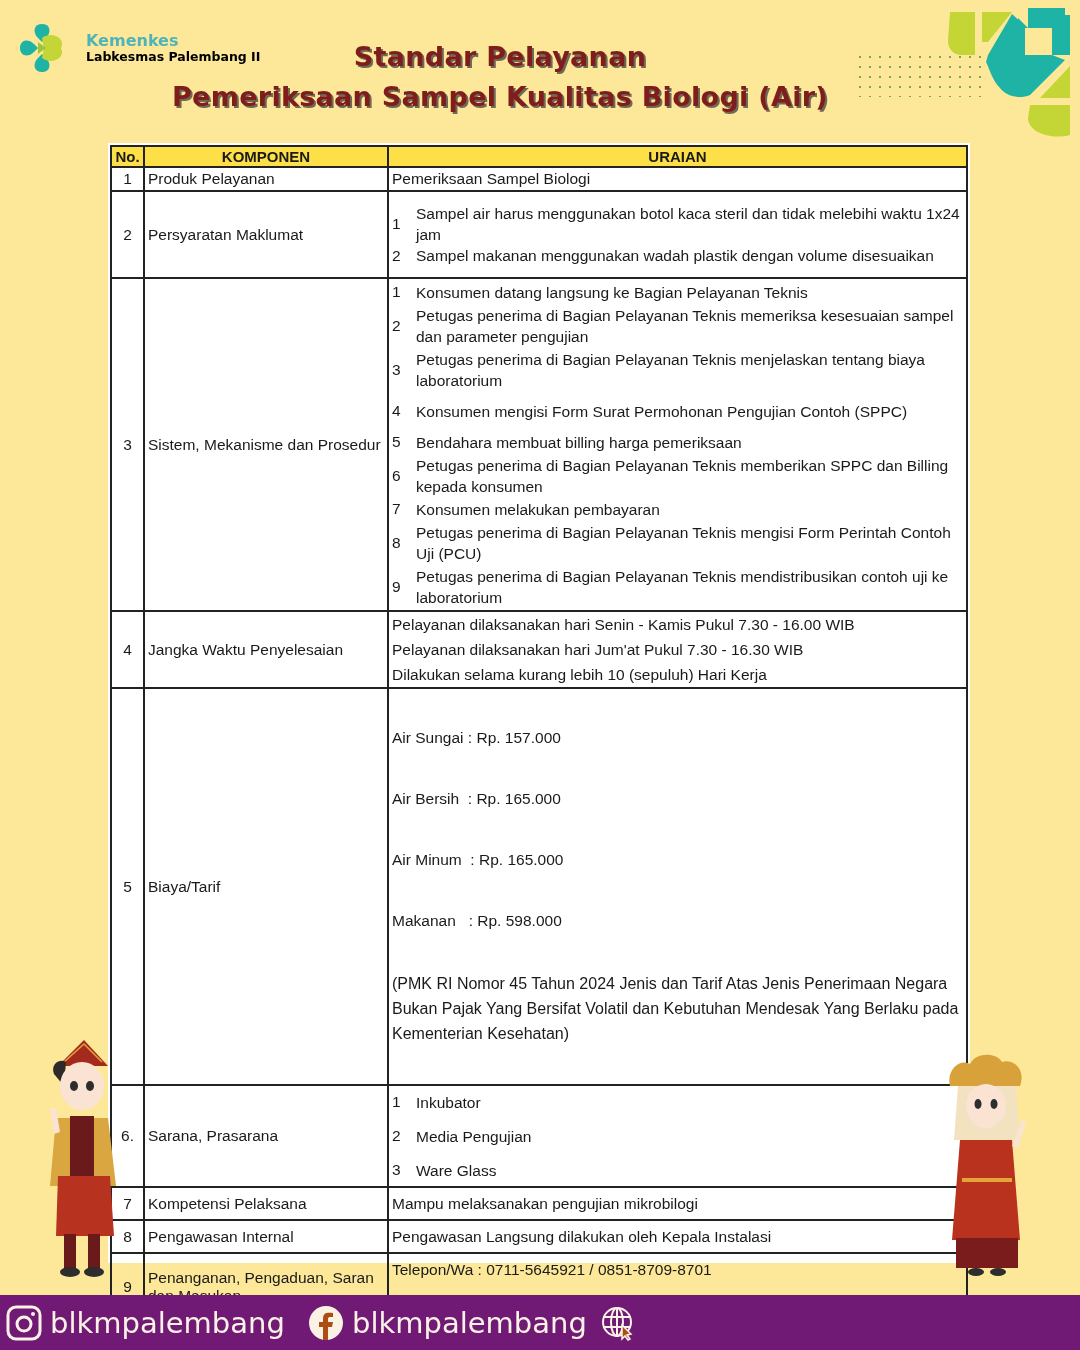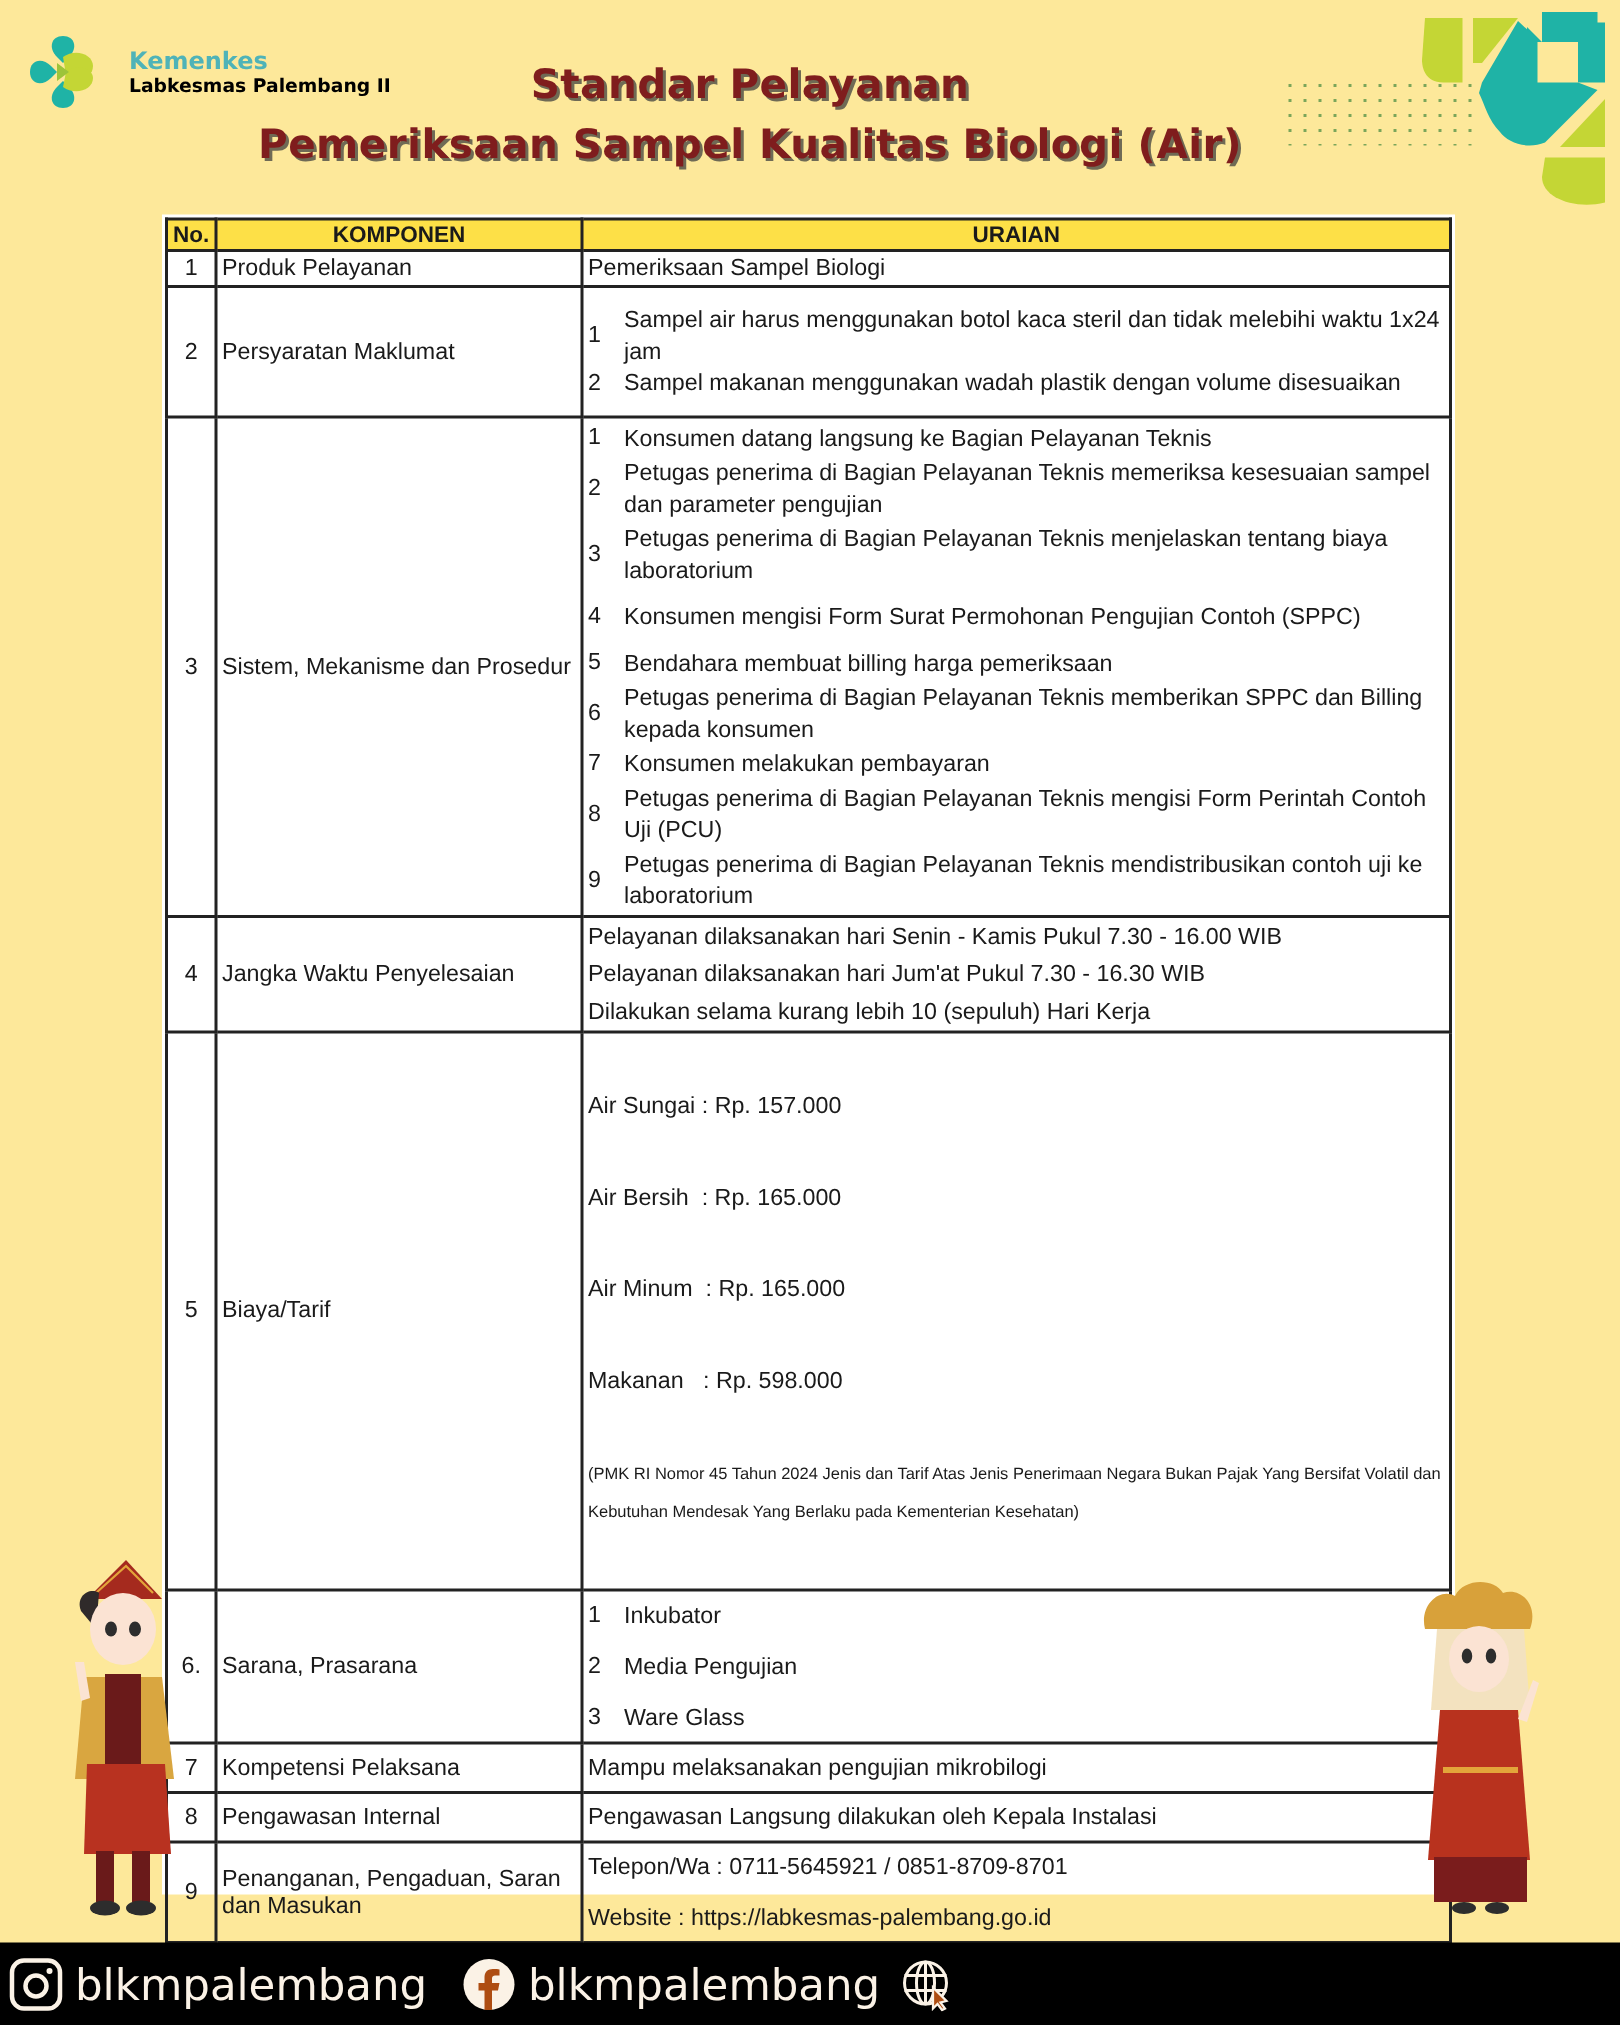--- a/index.html
+++ b/index.html
@@ -32,25 +32,25 @@
     font-family:"Liberation Sans", sans-serif; font-size:15.5px; color:#1a1a1a; }
   td, th { border:2px solid #222; padding:0 3px; vertical-align:middle; }
   th { background:#fde047; font-weight:bold; font-size:15px; height:19px; }
   td.no { width:31px; text-align:center; padding:0; }
   td.komp { width:236px; }
   td.ura { padding:0 3px; }
   .num-list { display:grid; grid-template-columns:24px 1fr; align-items:center; }
   .num-list .n { text-align:left; }
   .num-list .t { line-height:21px; }
   .lines div { line-height:25px; }
-  .foot-note { font-size:11px; line-height:14px; margin-top:2px; padding-bottom:2px; }
+  .foot-note { font-size:16px; line-height:14px; margin-top:2px; padding-bottom:2px; }
   
   .char { position:absolute; }
   
-  .footer { position:absolute; left:0; bottom:0; width:1080px; height:55px; background:#000000;
+  .footer { position:absolute; left:0; bottom:0; width:1080px; height:55px; background:#701a75;
     display:flex; align-items:center; color:#fbf2e6; font-family:"DejaVu Sans", sans-serif; font-size:29px; }
   .social { display:flex; align-items:center; position:absolute; top:10px; }
   .social svg { width:36px; height:36px; margin-right:8px; }
 </style>
 </head>
 <body>
 
 <div class="logo">
   <svg viewBox="0 0 48 52">
     <path d="M24 2 C32 2 34 10 28 16 L24 20 L20 16 C14 10 16 2 24 2 Z" fill="#1fb3a6"></path>

